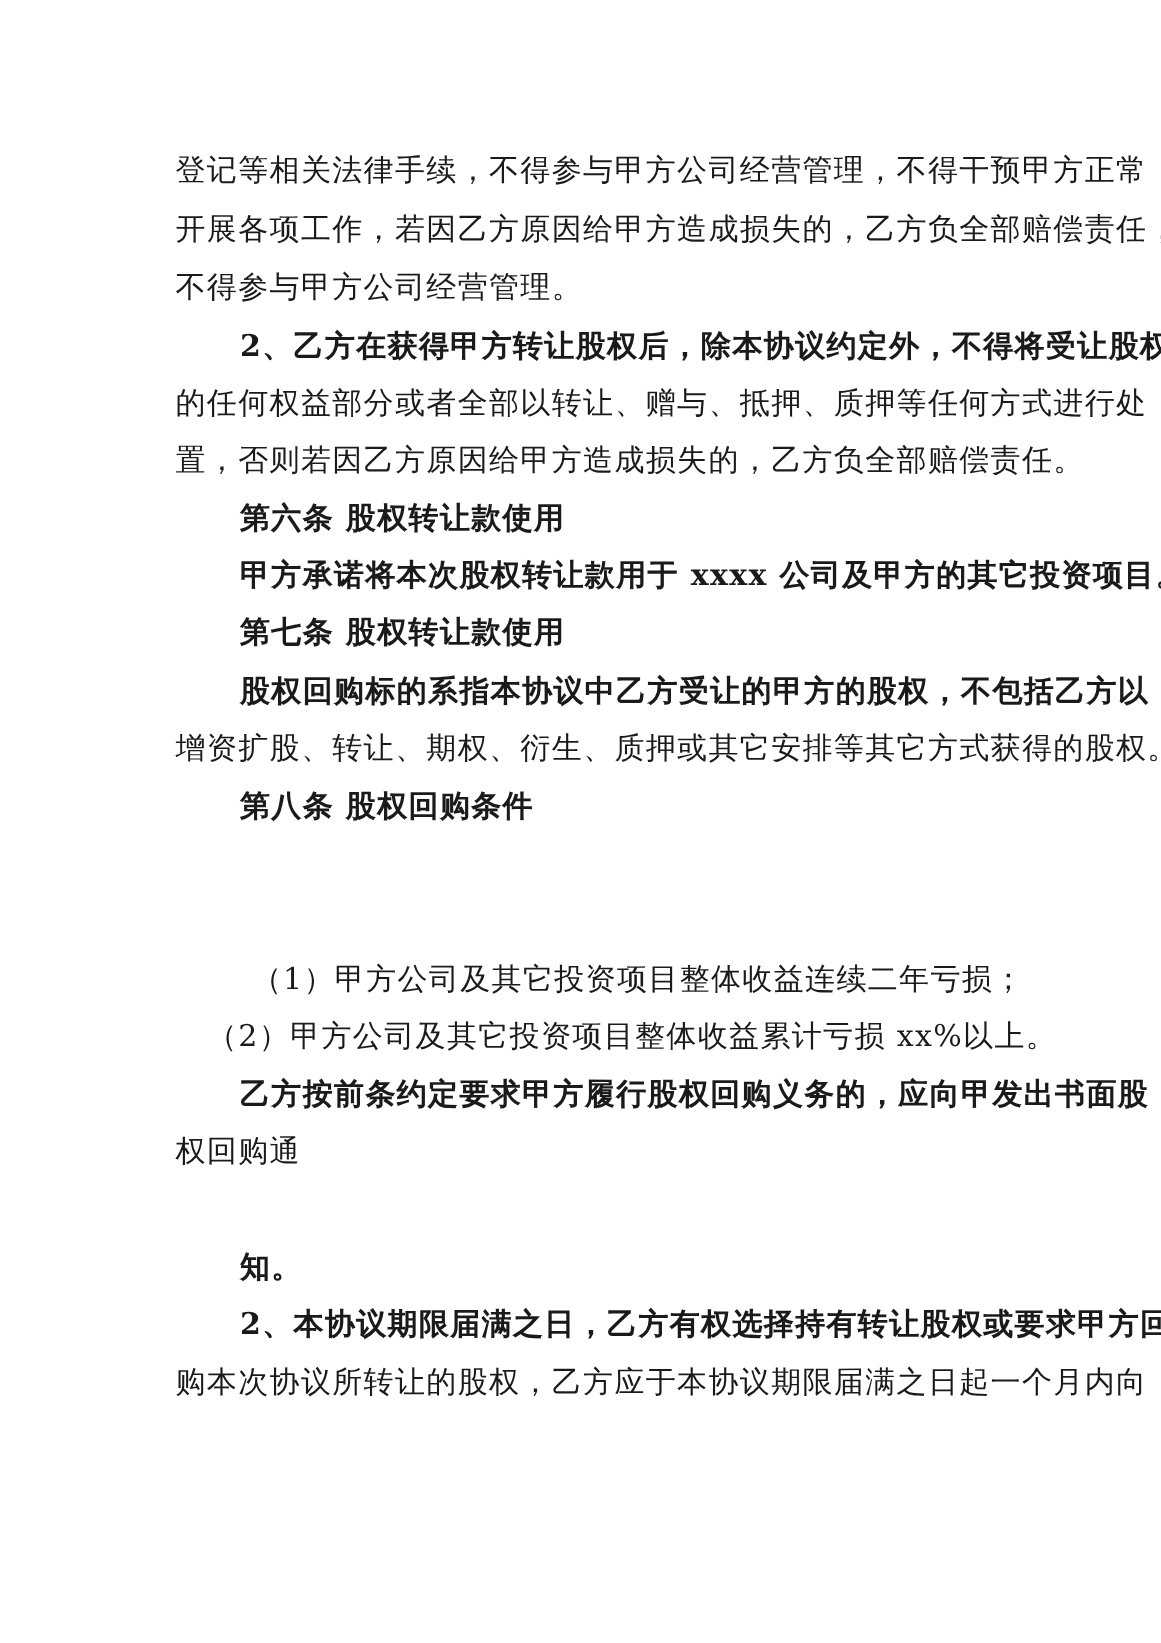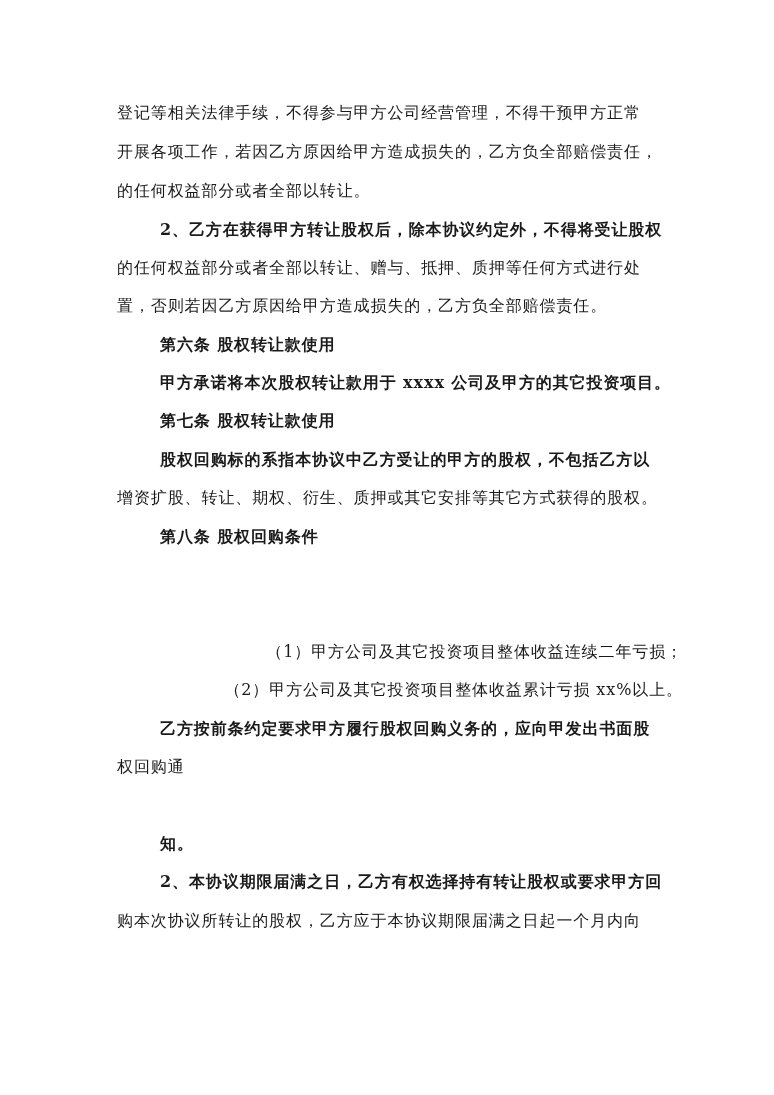--- a/index.html
+++ b/index.html
@@ -20,35 +20,35 @@
       left: 0;
       top: 0;
       width: 774px;
       height: 1095px;
       background: #ffffff;
     }
     .line {
       position: absolute;
       left: 117px;
       width: 545px;
-      font-size: 16px;
+      font-size: 20px;
       line-height: 24px;
       white-space: nowrap;
       letter-spacing: 0.9px;
     }
     .indent { left: 160px; font-weight: bold; }
     .sub { left: 138px; text-align: right; }
   </style>
 </head>
 <body>
 
 <div class="page">
   <div class="line" style="top:101px">登记等相关法律手续，不得参与甲方公司经营管理，不得干预甲方正常</div>
   <div class="line" style="top:140px">开展各项工作，若因乙方原因给甲方造成损失的，乙方负全部赔偿责任，</div>
-  <div class="line" style="top:179px">的任何权益部分或者全部以转让。</div>
+  <div class="line" style="top:179px">不得参与甲方公司经营管理。</div>
   <div class="line indent" style="top:218px">2、乙方在获得甲方转让股权后，除本协议约定外，不得将受让股权</div>
   <div class="line" style="top:256px">的任何权益部分或者全部以转让、赠与、抵押、质押等任何方式进行处</div>
   <div class="line" style="top:294px">置，否则若因乙方原因给甲方造成损失的，乙方负全部赔偿责任。</div>
   <div class="line indent" style="top:333px">第六条 股权转让款使用</div>
   <div class="line indent" style="top:371px">甲方承诺将本次股权转让款用于 xxxx 公司及甲方的其它投资项目。</div>
   <div class="line indent" style="top:409px">第七条 股权转让款使用</div>
   <div class="line indent" style="top:448px">股权回购标的系指本协议中乙方受让的甲方的股权，不包括乙方以</div>
   <div class="line" style="top:486px">增资扩股、转让、期权、衍生、质押或其它安排等其它方式获得的股权。</div>
   <div class="line indent" style="top:525px">第八条 股权回购条件</div>
   <div class="line sub" style="top:640px">（1）甲方公司及其它投资项目整体收益连续二年亏损；</div>

